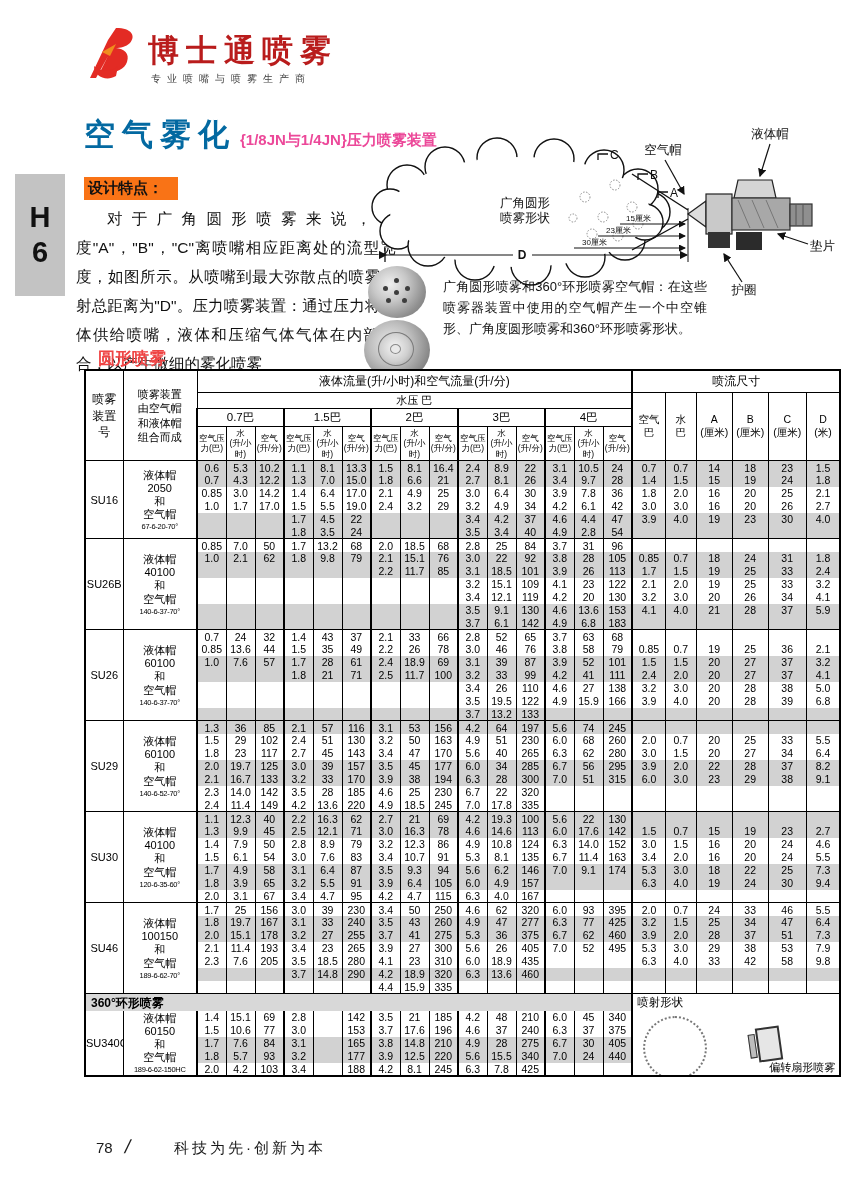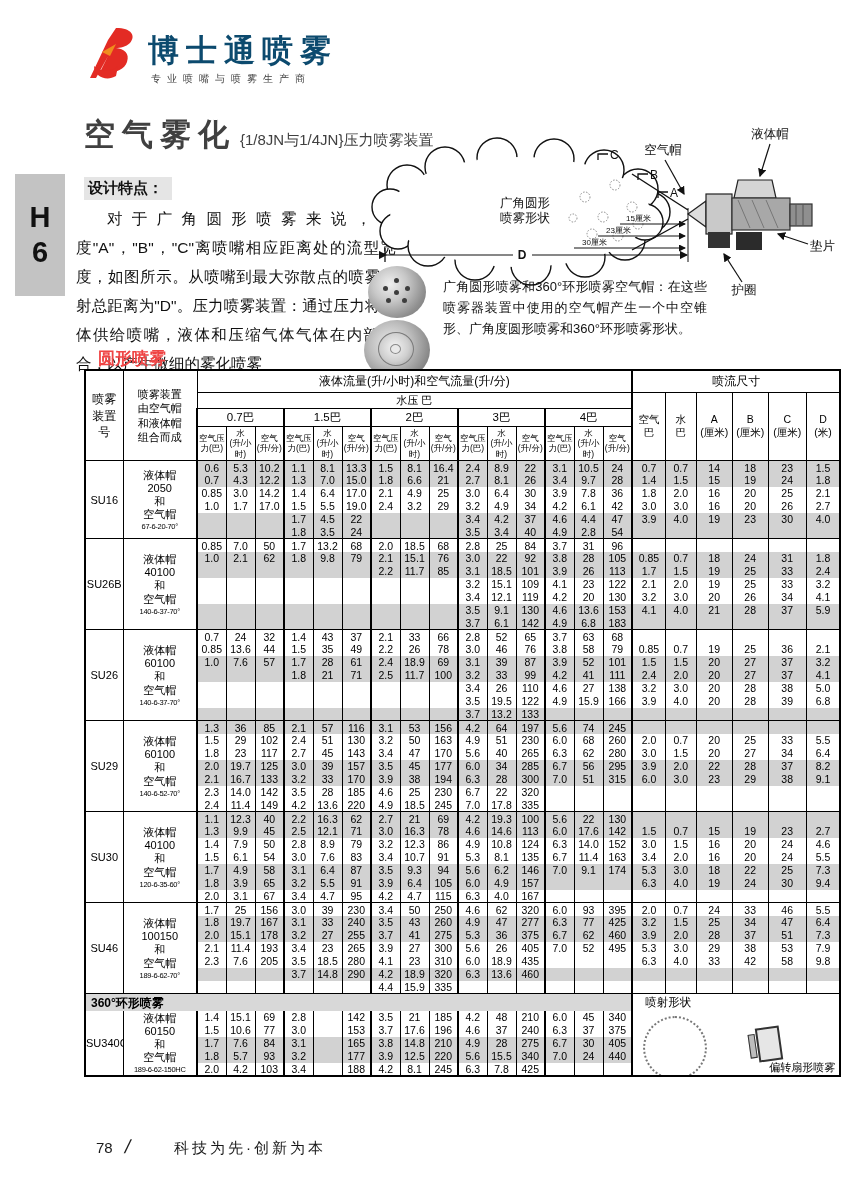--- a/index.html
+++ b/index.html
@@ -4,32 +4,32 @@
 <style>
   * { margin:0; padding:0; box-sizing:border-box; }
   html,body { background:#e9e9e9; }
   .page {
     position:relative; width:848px; height:1200px; background:#ffffff;
     font-family:"Liberation Sans", sans-serif; color:#1a1a1a; overflow:hidden;
     margin:0 auto;
   }
   
   .brand-logo { position:absolute; left:86px; top:26px; width:54px; height:56px; }
-  .brand-name { position:absolute; left:148px; top:30px; font-size:31px; font-weight:bold; letter-spacing:7px; color:#0c4a6e;text-align:right; }
+  .brand-name { position:absolute; left:148px; top:30px; font-size:31px; font-weight:bold; letter-spacing:7px; color:#b91c1c;text-align:right; }
   .brand-tagline { position:absolute; left:151px; top:72px; font-size:10px; letter-spacing:6px; color:#444; }
   
   .side-tab { position:absolute; left:15px; top:174px; width:50px; height:122px; background:#c3c3c3;
     display:flex; flex-direction:column; align-items:center; justify-content:center; gap:2px; }
   .side-tab span { font-size:29px; font-weight:bold; color:#111; line-height:1.15; }
   
   .title { position:absolute; left:84px; top:114px; white-space:nowrap; }
-  .title-main { font-size:31px; font-weight:bold; letter-spacing:7px; color:#404040; }
-  .title-sub { font-size:15px; font-weight:normal; color:#404040; margin-left:4px; }
+  .title-main { font-size:31px; font-weight:bold; letter-spacing:7px; color:#0369a1; }
+  .title-sub { font-size:15px; font-weight:bold; color:#ec4899; margin-left:4px; }
   
-  .design-label { position:absolute; left:84px; top:177px; background:#e5e5e5; padding:2px 9px 2px 4px;
+  .design-label { position:absolute; left:84px; top:177px; background:#f97316; padding:2px 15px 2px 4px;
     font-size:15px; font-weight:bold; color:#111; }
   .design-body { position:absolute; left:76px; top:204px; width:320px; font-size:15.5px; line-height:29px;
     text-align:justify; text-indent:2em; color:#111; }
   .section-label { position:absolute; left:98px; top:347px; font-size:17px; font-weight:bold; color:#ef4444; }
   
   .diagram { position:absolute; left:370px; top:122px; width:470px; height:190px; }
   .diagram text { font-family:"Liberation Sans",sans-serif; fill:#111; }
   
   .photo { position:absolute; border-radius:50%; }
   .photo-1 { left:368px; top:266px; width:58px; height:52px;
@@ -61,21 +61,21 @@
   tr.section-start td { border-top:1px solid #000; }
   td.gsep, th.gsep { border-left:2px solid #000; }
   td.gsep2, th.gsep2 { border-left:2px solid #000; }
   td.shade { background:#d2d2d2; }
   td.c-id { font-size:11px; }
   td.c-dev { font-size:11px; line-height:1.2; }
   td.c-dev .dev-lines { white-space:pre-line; display:block; }
   td.c-dev .dev-code { display:block; font-size:7.5px; letter-spacing:-0.3px; margin-top:1px; }
   td.band-cell { background:#d8d8d8; font-size:12px; font-weight:bold; text-align:left; padding-left:5px; height:17px; border-top:1px solid #000; }
   td.spray-cell { border-top:1px solid #000; border-left:2px solid #000; position:relative; background:#fff; vertical-align:top; }
-  .spray-title { position:absolute; left:4px; top:2px; font-size:11.5px; text-align:left;margin-left:8px; }
+  .spray-title { position:absolute; left:4px; top:2px; font-size:11.5px; text-align:left; }
   .spray-circle { position:absolute; left:10px; top:22px; width:64px; height:64px; border:2px dotted #777; border-radius:50%; }
   .spray-nozzle { position:absolute; left:116px; top:30px; width:40px; height:40px; transform:rotate(-8deg); }
   .spray-nozzle .bar { position:absolute; left:0; top:8px; width:7px; height:24px; background:#bdbdbd; border:1.5px solid #333; }
   .spray-nozzle .body { position:absolute; left:8px; top:3px; width:24px; height:34px; background:#e6e6e6; border:2px solid #333; }
   .spray-label { position:absolute; right:4px; bottom:2px; font-size:11px;margin-top:46px; }
   
   .footer { position:absolute; left:96px; top:1136px; display:flex; align-items:baseline; }
   .footer .pnum { font-size:15px; }
   .footer .slash { font-size:19px; margin:0 14px 0 12px; transform:skewX(-12deg); display:inline-block; }
   .footer .slogan { font-size:15px; letter-spacing:3px; margin-left:30px; }

